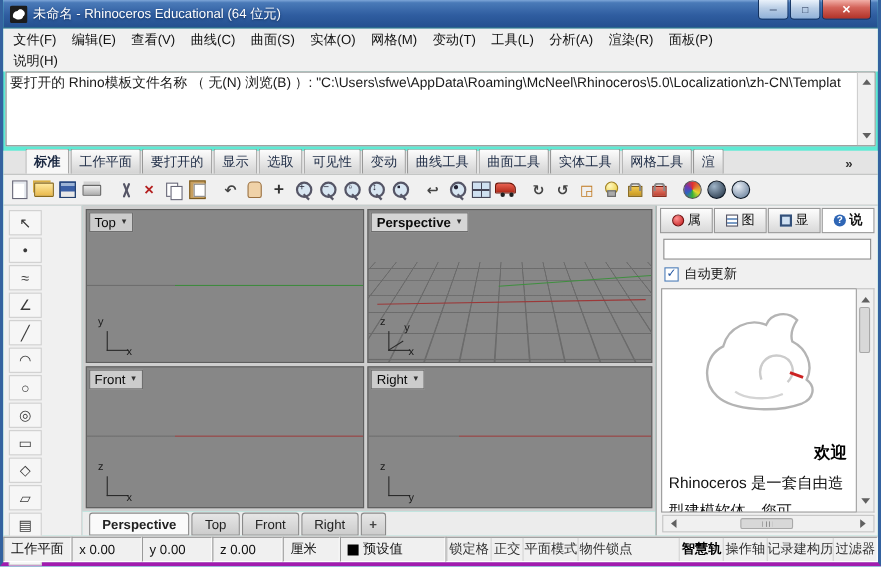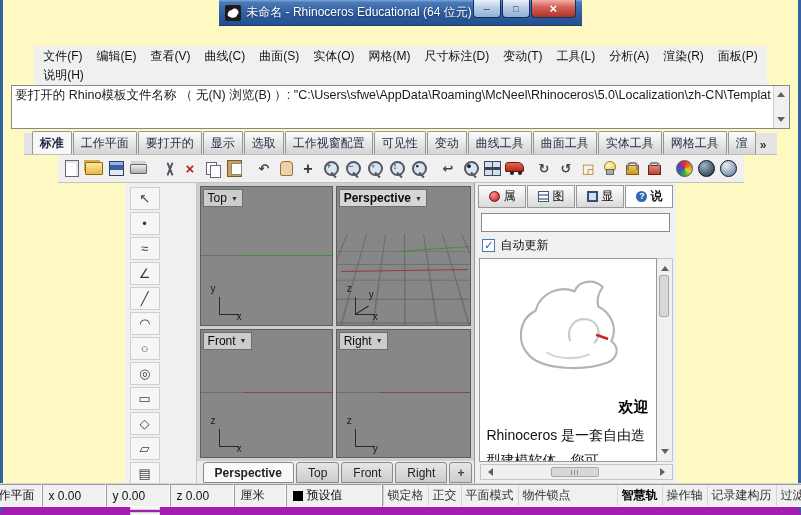--- a/index.html
+++ b/index.html
@@ -1,54 +1,54 @@
 <!DOCTYPE html>
 <html><head>
 <meta charset="utf-8">
 <style>
   * { box-sizing: border-box; margin: 0; padding: 0; }
   html,body { width:801px; height:515px; overflow:hidden;
     font-family:"Liberation Sans","DejaVu Sans",sans-serif; font-size:12px; }
 
   .screen { width:801px; height:515px; display:flex; flex-direction:column;
-    background:#fef9c3; border-left:3px solid #34629f; border-right:3px solid #34629f;
-    border-bottom:8px solid #a21caf;align-items:center; }
+    background:#5eead4; border-left:3px solid #34629f; border-right:3px solid #34629f;
+    border-bottom:4px solid #a21caf; }
 
   
   .titlebar { height:26px; flex:none; display:flex; align-items:center; padding:0 2px 0 6px;
     background:linear-gradient(#7ea6d8 0%,#4a7ab8 10%,#2f5da0 55%,#24508f 100%);
     border-bottom:1px solid #1c3d6e; }
   .app-icon { width:16px; height:16px; flex:none; margin-right:5px; }
   .title-text { color:#fff; text-shadow:0 1px 2px #14305c; white-space:nowrap; overflow:hidden; flex:1; }
   .win-controls { display:flex; align-self:flex-start; margin-right:4px; }
   .wbtn { width:28px; height:18px; margin-left:1px; border:1px solid #12315e; border-top:none;
     border-radius:0 0 4px 4px; background:linear-gradient(#eaf2fb,#b9cde5 45%,#90b1d8);
     display:flex; align-items:center; justify-content:center; font-size:9px; color:#1a2a4a; font-weight:bold; cursor:default; }
   .wbtn.close { width:45px; background:linear-gradient(#f2b0a8,#d4645a 40%,#b03228); color:#fff; font-size:13px; }
 
   
-  .menubar { flex:none; padding:1px 2px 0 2px; background:#f0f0f0;margin-top:20px; }
+  .menubar { flex:none; padding:1px 2px 0 2px; background:#f0f0f0; }
   .menu-row { display:flex; height:19px; align-items:center; }
   .menu-item { padding:2px 7px; color:#111; white-space:nowrap; }
 
   
-  .command-area { flex:none; height:44px; margin:0 2px; background:#fff;
+  .command-area { flex:none; height:68px; margin:0 2px; background:#fff;
     border:1px solid #898989; position:relative; padding:1px 18px 1px 3px; overflow:hidden; }
   .cmd-line { height:17px; line-height:17px; white-space:nowrap; overflow:hidden; color:#1a1a1a; font-size:12.5px; }
   .cmd-scroll { position:absolute; top:0; right:0; bottom:0; width:16px; background:#f0f0f0;
     border-left:1px solid #cfcfcf; display:flex; flex-direction:column; justify-content:space-between; align-items:center; padding:2px 0; }
   .tri-up { width:0; height:0; border:4px solid transparent; border-bottom:5px solid #606060; margin-bottom:2px;}
   .tri-down { width:0; height:0; border:4px solid transparent; border-top:5px solid #606060; margin-top:2px;}
   .tri-left { width:0; height:0; border:4px solid transparent; border-right:5px solid #606060; }
   .tri-right { width:0; height:0; border:4px solid transparent; border-left:5px solid #606060; }
 
   .cmd-gap { height:4px; flex:none; }
 
   
-  .tabbar-row { flex:none; height:22px; display:flex; align-items:flex-end; padding:0 8px; background:#e4e4e4;
+  .tabbar-row { flex:none; height:22px; display:flex; align-items:flex-end; padding:0 20px; background:#e4e4e4;
     border-bottom:1px solid #bdbdbd; }
   .tabbar { display:flex; flex:1; overflow:hidden; }
   .ttab { flex:none; padding:3px 7px 2px; margin-right:1px; font-size:12px; color:#1c2a44;
     background:linear-gradient(#fdfdfd,#d3d3d3); border:1px solid #979797; border-bottom:none;
     border-radius:2px 2px 0 0; white-space:nowrap; }
   .ttab.active { background:#f7f7f7; font-weight:bold; }
   .tab-chevron { flex:none; padding:0 3px 2px; color:#333; font-weight:bold; }
 
   
   .toolbar { flex:none; height:28px; display:flex; align-items:center; padding:0 4px; background:#f0f0f0;
@@ -241,21 +241,20 @@
   <div class="menubar">
     <div class="menu-row">
 
     <span class="menu-item">文件(F)</span>
         <span class="menu-item">编辑(E)</span>
         <span class="menu-item">查看(V)</span>
         <span class="menu-item">曲线(C)</span>
         <span class="menu-item">曲面(S)</span>
         <span class="menu-item">实体(O)</span>
         <span class="menu-item">网格(M)</span>
-        <span class="menu-item">尺寸标注(D)</span>
         <span class="menu-item">变动(T)</span>
         <span class="menu-item">工具(L)</span>
         <span class="menu-item">分析(A)</span>
         <span class="menu-item">渲染(R)</span>
         <span class="menu-item">面板(P)</span>
       </div>
     <div class="menu-row">
 
     <span class="menu-item">说明(H)</span>
       </div>
@@ -271,21 +270,20 @@
   <div class="cmd-gap"></div>
 
   <div class="tabbar-row">
     <div class="tabbar">
 
     <span class="ttab active">标准</span>
         <span class="ttab">工作平面</span>
         <span class="ttab">要打开的</span>
         <span class="ttab">显示</span>
         <span class="ttab">选取</span>
-        <span class="ttab">工作视窗配置</span>
         <span class="ttab">可见性</span>
         <span class="ttab">变动</span>
         <span class="ttab">曲线工具</span>
         <span class="ttab">曲面工具</span>
         <span class="ttab">实体工具</span>
         <span class="ttab">网格工具</span>
         <span class="ttab">渲</span>
       </div>
     <span class="tab-chevron">»</span>
   </div>

